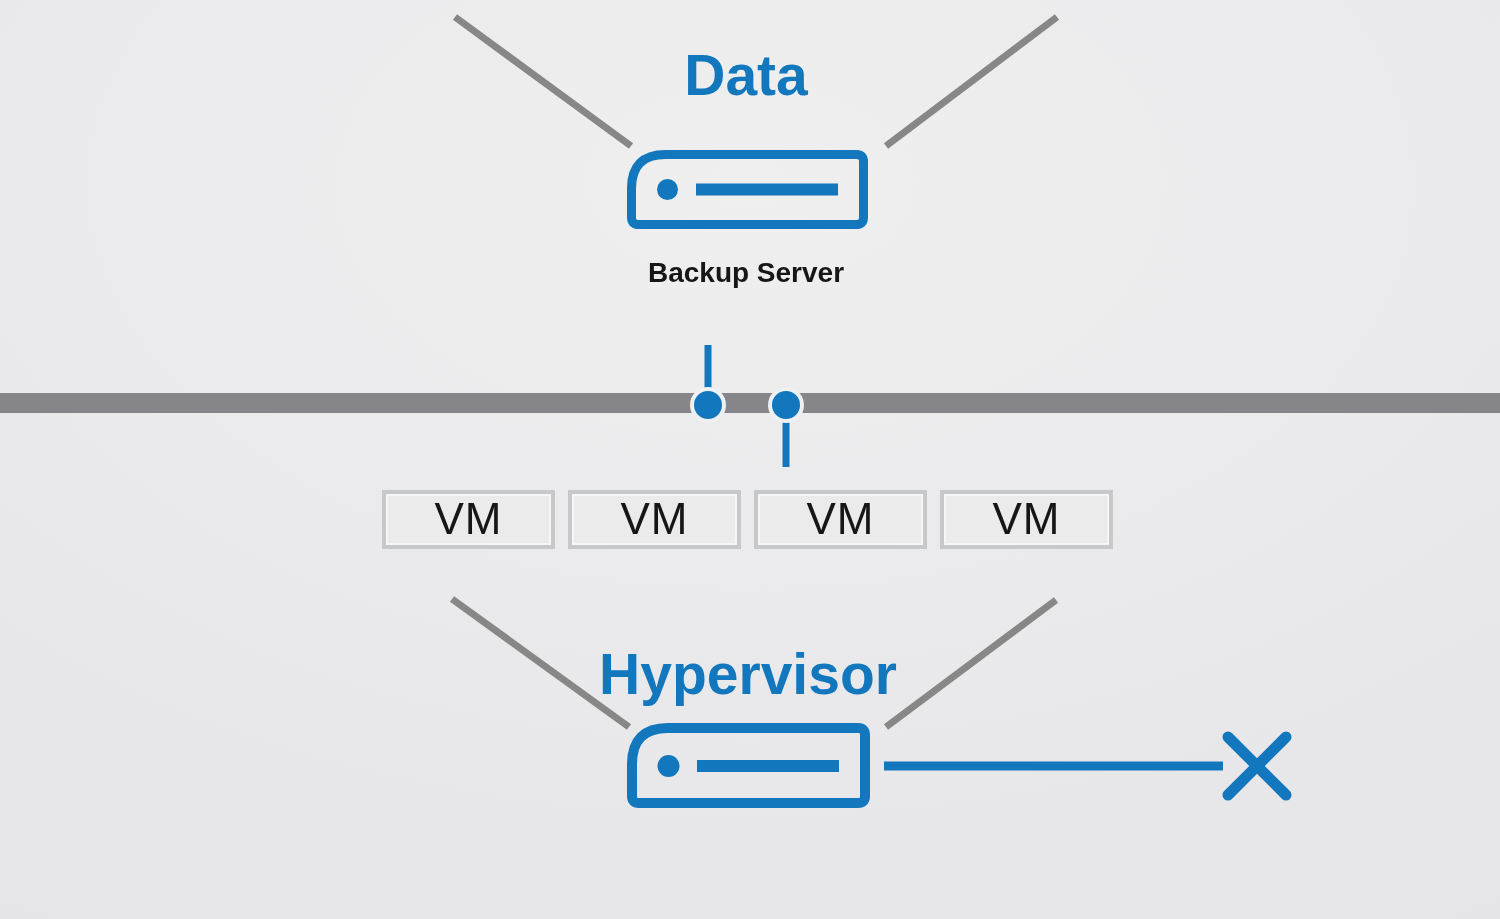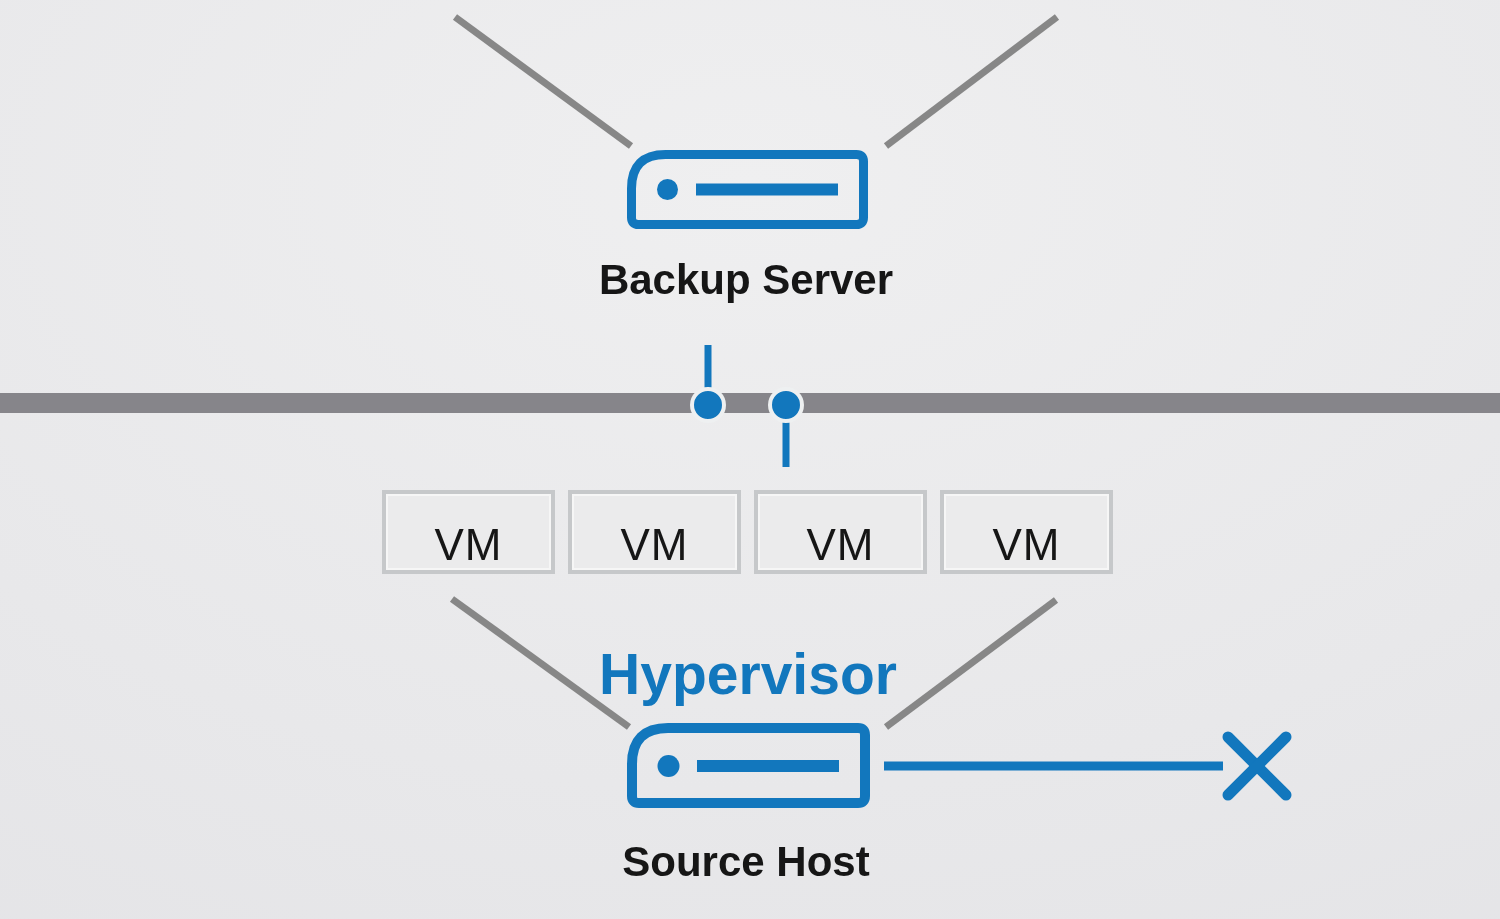--- a/index.html
+++ b/index.html
@@ -22,29 +22,29 @@
   svg.lines{position:absolute;left:0;top:0;width:1500px;height:919px;display:block;}
   .stroke-gray{stroke:var(--gray-line);}
   .stroke-blue{stroke:var(--blue);}
   .fill-blue{fill:var(--blue);}
   .fill-bus{fill:var(--bus-gray);}
   .dot-ring{stroke:var(--ring);}
   .no-fill{fill:none;}
 
   .label{position:absolute;text-align:center;line-height:1.05;white-space:nowrap;}
   .title-blue{color:var(--blue);font-weight:bold;font-size:57px;}
-  .device-label{color:var(--text-black);font-weight:bold;font-size:42px;}
+  .device-label{color:var(--text-black);font-weight:bold;font-size:28px;}
 
   .vm-box{
-    position:absolute;top:490px;width:173px;height:84px;
+    position:absolute;top:490px;width:173px;height:59px;
     box-sizing:border-box;
     background:var(--vm-bg);
     border:4px solid var(--vm-border);
     box-shadow:0 0 0 2px rgba(255,255,255,.55) inset;
-    display:flex;align-items:flex-end;justify-content:center;
+    display:flex;align-items:flex-start;justify-content:center;
   }
   .vm-box span{font-size:44px;color:var(--text-black);letter-spacing:1px;}
 </style>
 </head>
 <body>
 
 <div class="stage">
 
   <svg class="lines" viewBox="0 0 1500 919" aria-hidden="true">
 
@@ -73,33 +73,33 @@
       <rect x="697" y="760" width="142" height="12" class="fill-blue"></rect>
     </g>
 
     <line x1="884" y1="766" x2="1223" y2="766" class="stroke-blue" stroke-width="9"></line>
     <g>
       <line x1="1228" y1="737" x2="1286" y2="795" class="stroke-blue" stroke-width="11" stroke-linecap="round"></line>
       <line x1="1286" y1="737" x2="1228" y2="795" class="stroke-blue" stroke-width="11" stroke-linecap="round"></line>
     </g>
   </svg>
 
+  <div class="label title-blue" style="left:446px;top:46px;width:600px;">Data</div>
 
   <div class="label device-label" style="left:446px;top:258px;width:600px;">Backup Server</div>
 
   <div class="vm-box" style="left:382px;">
     <span>VM</span>
   </div>
   <div class="vm-box" style="left:568px;">
     <span>VM</span>
   </div>
   <div class="vm-box" style="left:754px;">
     <span>VM</span>
   </div>
   <div class="vm-box" style="left:940px;">
     <span>VM</span>
   </div>
 
   <div class="label title-blue" style="left:448px;top:601px;width:600px;margin-top:44px;">Hypervisor</div>
 
-  <div class="label device-label" style="left:446px;top:840px;width:600px;">Source Host</div>
 
 </div>
 
 </body></html>

